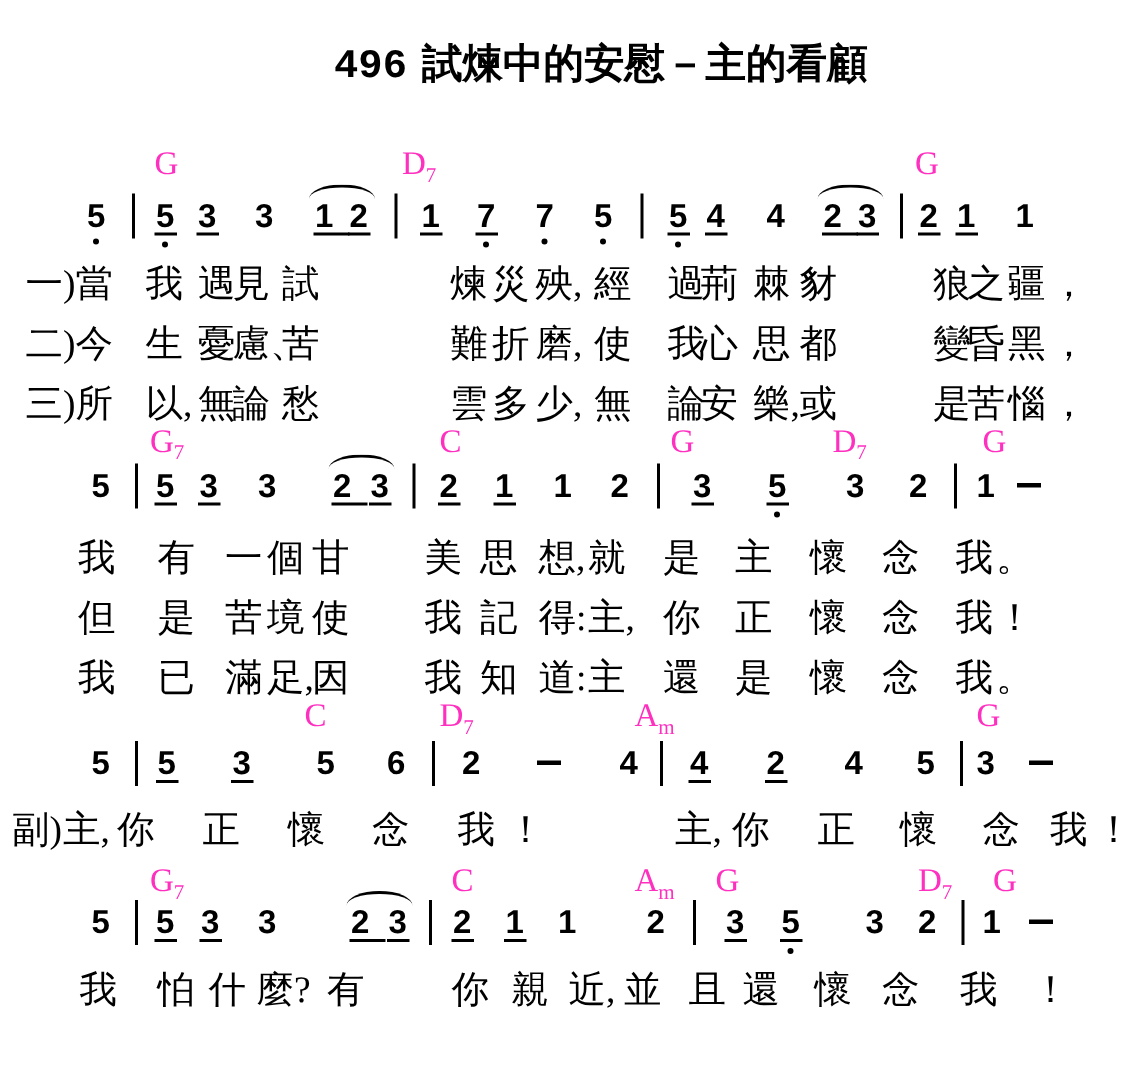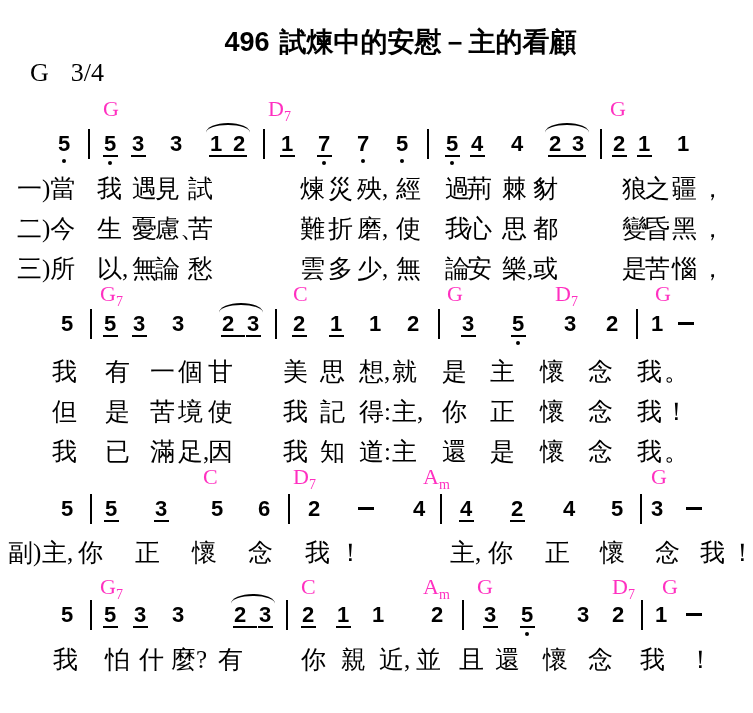--- a/index.html
+++ b/index.html
@@ -1,20 +1,20 @@
 <!DOCTYPE html>
 <html style="--chord: #ff2fc0;"><head>
 <meta charset="utf-8">
 <style>
   html,body{margin:0;padding:0;background:#fff;}
   .page{position:relative;width:753px;height:713px;background:#ffffff;overflow:hidden;
         font-family:"Liberation Serif",serif;color:#000;}
   .title{position:absolute;top:24px;left:0;width:100%;text-align:center;text-indent:48px;
          font-size:27px;font-weight:bold;white-space:nowrap;}
-  .title .num{font-family:Liberation Sans, sans-serif;margin-right:10px;}
+  .title .num{font-family:Liberation Mono, monospace;margin-right:10px;}
   .keyline{position:absolute;top:58px;left:30px;font-size:26px;}
   .keyline .ts{margin-left:22px;}
   .chord{position:absolute;font-size:22px;color:var(--chord,#ff2fc0);
          font-family:"Liberation Serif",serif;white-space:nowrap;}
   .chord .sub{font-size:14px;vertical-align:-5px;}
   .note{position:absolute;font-family:"Liberation Sans",sans-serif;font-weight:bold;
         font-size:22px;line-height:22px;}
   .bar{position:absolute;width:2px;height:30px;background:#000;}
   .uline{position:absolute;height:2px;background:#000;}
   .ndot{position:absolute;width:4px;height:4px;border-radius:50%;background:#000;}
@@ -22,23 +22,20 @@
   .slur{position:absolute;height:10px;border-top:2px solid #000;
         border-radius:100% 100% 0 0 / 160% 160% 0 0;}
   .lyr{position:absolute;font-size:25px;white-space:nowrap;font-family:"Liberation Serif",serif;}
 </style>
 </head>
 <body>
 
 <div class="page">
   <div class="title">
     <span class="num">496</span><span>試煉中的安慰－主的看顧</span>
-  </div>
-  <div class="keyline">
-    <span>G</span><span class="ts">3/4</span>
   </div>
   <div id="sheet">
       <div class="chord" style="left: 103px; top: 96px;">G</div>
       <div class="chord" style="left: 268px; top: 96px;">D<span class="sub">7</span></div>
       <div class="chord" style="left: 610px; top: 96px;">G</div>
       <div class="note" style="left: 58px; top: 133px;">5</div>
       <div class="ndot" style="left: 62px; top: 159px;"></div>
       <div class="bar" style="left: 88px; top: 129px; height: 30px;"></div>
       <div class="note" style="left: 104px; top: 133px;">5</div>
       <div class="uline" style="left: 103px; top: 155px; width: 15px;"></div>

